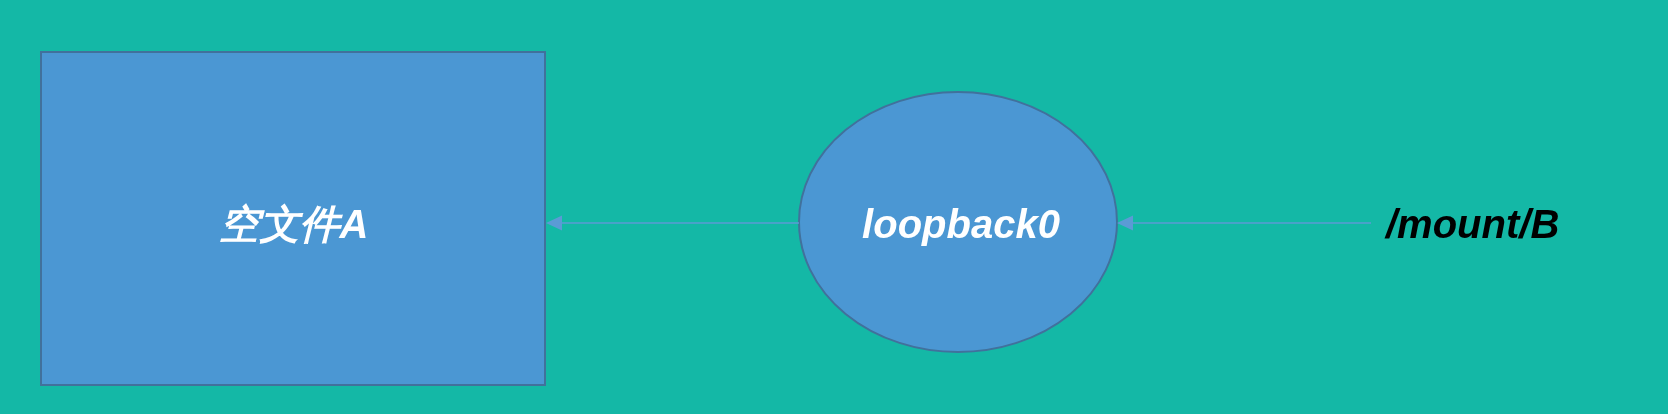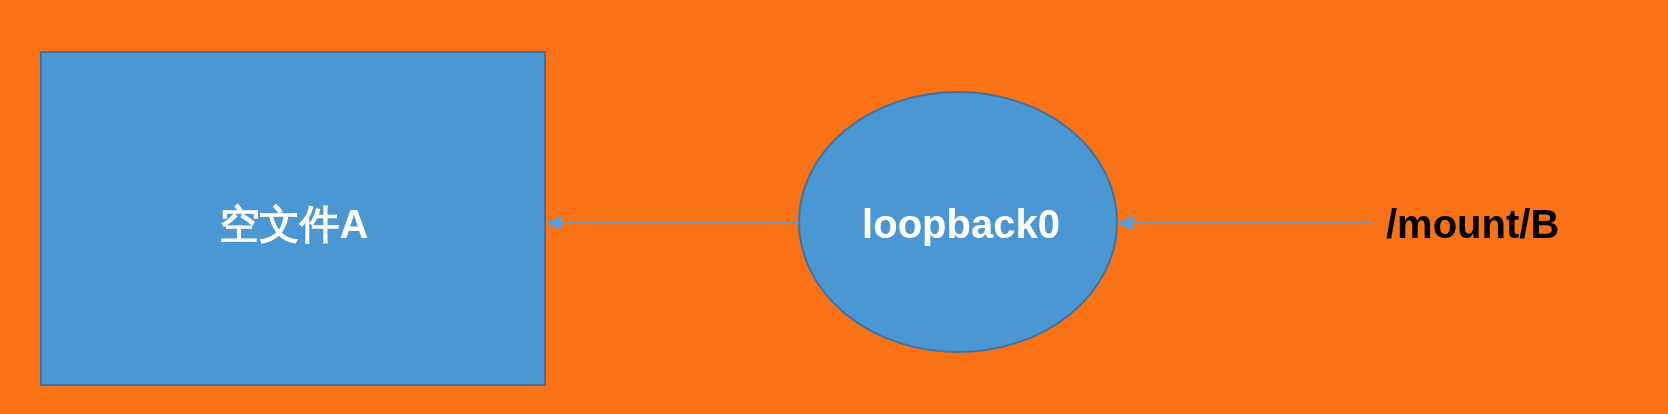--- a/index.html
+++ b/index.html
@@ -4,23 +4,24 @@
 <style>
   html, body {
     margin: 0;
     padding: 0;
     background: #ffffff;
   }
   .diagram-stage {
     position: relative;
     width: 1668px;
     height: 414px;
-    background: #f97316;
+    background: #14b8a6;
     overflow: hidden;
     font-family: "Liberation Sans", "DejaVu Sans", sans-serif;
+    font-style: italic;
   }
   svg { display: block; }
   .node-shape {
     stroke: #41719C;
     stroke-width: 2px;
   }
   .edge-line {
     stroke-width: 1.7px;
     fill: none;
   }

